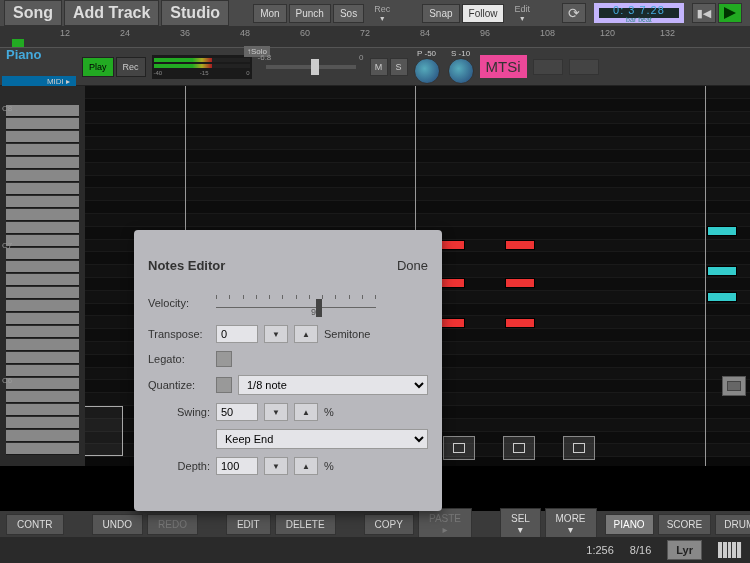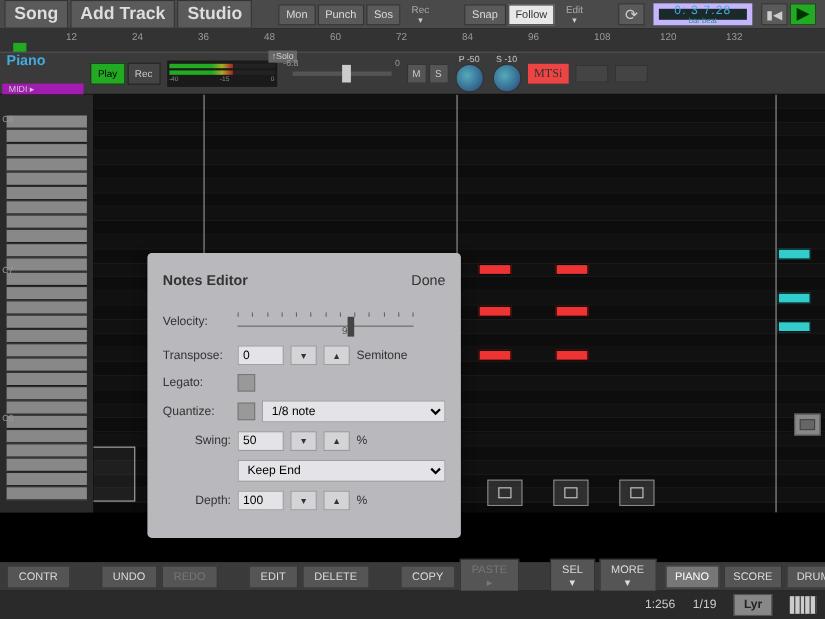--- a/index.html
+++ b/index.html
@@ -22,61 +22,61 @@
 
 
 .ruler { background: #333; height: 22px; position: relative; border-bottom: 1px solid #555; }
 .ruler-mark { position: absolute; top: 0; height: 100%; color: #999; font-size: 9px; padding-top: 2px; }
 .green-marker { position: absolute; bottom: 0; width: 12px; height: 8px; background: #2a2; left: 12px; }
 .solo-tag { position: absolute; bottom: -10px; left: 244px; font-size: 8px; background: #666; padding: 1px 3px; color: #ccc; }
 
 
 .track-header { background: #3a3a3a; height: 38px; display: flex; align-items: center; padding: 0 6px; gap: 6px; border-bottom: 1px solid #222; }
 .track-name { color: #4ad; font-size: 13px; font-weight: bold; width: 70px; }
-.midi-drop { background: #a21caf; font-size: 8px; padding: 1px 6px; color: #ccc; margin-left: -4px; margin-top: 14px; }
+.midi-drop { background: #0369a1; font-size: 8px; padding: 1px 6px; color: #ccc; margin-left: -4px; margin-top: 14px; text-align: right; }
 .play-rec { display: flex; gap: 2px; }
 .play-rec .pr { padding: 4px 6px; font-size: 9px; border: 1px solid #222; }
 .play-rec .play { background: #2a2; color: #000; }
 .play-rec .rec { background: #444; color: #ccc; }
 .meter { width: 100px; height: 24px; background: #1a1a1a; display: flex; flex-direction: column; justify-content: center; padding: 2px; gap: 2px; }
 .meter-bar { height: 4px; background: linear-gradient(to right, #2a2 0%, #2a2 40%, #aa2 50%, #a22 60%, #222 60%); }
 .meter-labels { font-size: 6px; color: #888; display: flex; justify-content: space-between; }
 
 .slider-h { width: 90px; height: 4px; background: #555; position: relative; margin: 0 8px; }
 .slider-h .thumb { position: absolute; width: 8px; height: 16px; background: #ccc; top: -6px; left: 50%; }
 .slider-label { font-size: 8px; color: #999; position: absolute; top: -12px; }
 
 .ms-btns { display: flex; gap: 2px; }
 .ms-btn { width: 18px; height: 18px; background: #555; border: 1px solid #333; font-size: 9px; display: flex; align-items: center; justify-content: center; }
 
 .knob-group { display: flex; gap: 8px; align-items: center; }
 .knob { width: 26px; height: 26px; border-radius: 50%; background: radial-gradient(circle at 40% 40%, #5ab, #247); border: 1px solid #333; position: relative; }
 
-.mtsi-box { background: #ef4444; color: #333; font-size: 11px; padding: 3px 6px; font-family: Liberation Serif, serif; }
+.mtsi-box { background: #ec4899; color: #333; font-size: 15px; padding: 3px 6px; }
 .empty-box { width: 30px; height: 16px; background: #444; border: 1px solid #333; }
 
 
 .piano-roll { display: flex; height: 380px; background: #000; position: relative; }
 .piano-keys { width: 85px; background: #2a2a2a; }
 .key { height: 12px; border-bottom: 1px solid #1a1a1a; background: #888; margin: 1px 6px; }
 .oct-label { font-size: 8px; color: #999; position: absolute; left: 2px; }
 
 .roll-area { flex: 1; background: #0a0a0a; position: relative; overflow: hidden; }
 .roll-row { height: 12.8px; border-bottom: 1px solid #1a1a1a; background: #111; }
 .roll-row.alt { background: #0d0d0d; }
 .beat-line { position: absolute; top: 0; bottom: 0; width: 1px; background: #999; }
 
 .note { position: absolute; height: 10px; border: 1px solid #000; }
 .note.red { background: #e33; }
 .note.cyan { background: #3cc; }
 
 .sel-box { position: absolute; border: 1px solid #aaa; background: rgba(200,200,200,0.08); }
 
 
-.dialog { position: absolute; left: 134px; top: 230px; width: 285px; background: #b8b8bd; border-radius: 4px; box-shadow: 0 4px 12px rgba(0,0,0,0.5); padding: 17px 14px; color: #333; z-index: 10; }
+.dialog { position: absolute; left: 134px; top: 230px; width: 308px; background: #b8b8bd; border-radius: 4px; box-shadow: 0 4px 12px rgba(0,0,0,0.5); padding: 28px 14px; color: #333; z-index: 10; }
 .dialog-header { display: flex; justify-content: space-between; font-size: 13px; font-weight: bold; margin-bottom: 16px; }
 .dialog-header .done { font-weight: normal; cursor: pointer; }
 .dialog-row { display: flex; align-items: center; margin-bottom: 8px; gap: 6px; font-size: 11px; }
 .dialog-row .dlbl { width: 62px; text-align: left; }
 .dialog-row .dlbl.right { text-align: right; }
 .dialog-row input.num { width: 42px; background: #e4e4e8; border: 1px solid #999; padding: 2px 4px; font-size: 11px; }
 .dialog-row select { flex: 1; background: #e4e4e8; border: 1px solid #999; padding: 2px 4px; font-size: 11px; }
 .dialog-row .arrow-btn { width: 24px; height: 18px; background: #d4d4d8; border: 1px solid #999; font-size: 8px; display: flex; align-items: center; justify-content: center; cursor: pointer; }
 .dialog-row .checkbox { width: 16px; height: 16px; background: #999; border: 1px solid #777; }
 .dialog-row .suffix { font-size: 11px; }
@@ -403,21 +403,21 @@
   <div class="sep"></div>
   <button class="bb-btn tab active">PIANO</button>
   <button class="bb-btn tab">SCORE</button>
   <button class="bb-btn tab">DRUM</button>
   <div style="width:10px"></div>
 
 </div>
 
 <div class="statusbar">
   <span>1:256</span>
-  <span>1/19</span>
+  <span>8/16</span>
   <div class="status-btn">Lyr</div>
   <div class="kbd-icon">
     <div></div>
       <div></div>
       <div></div>
       <div></div>
       <div></div>
   </div>
 </div>
 

